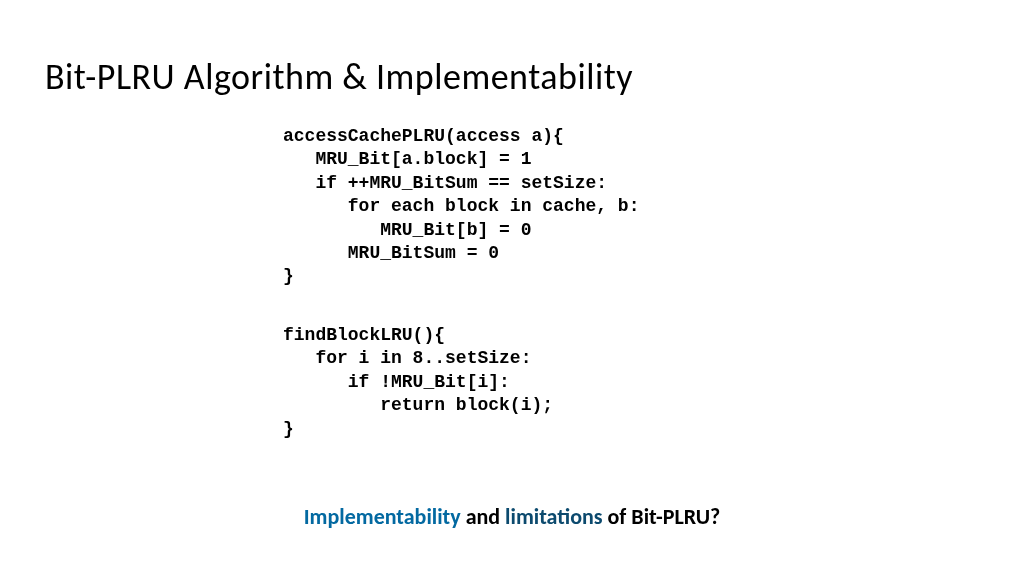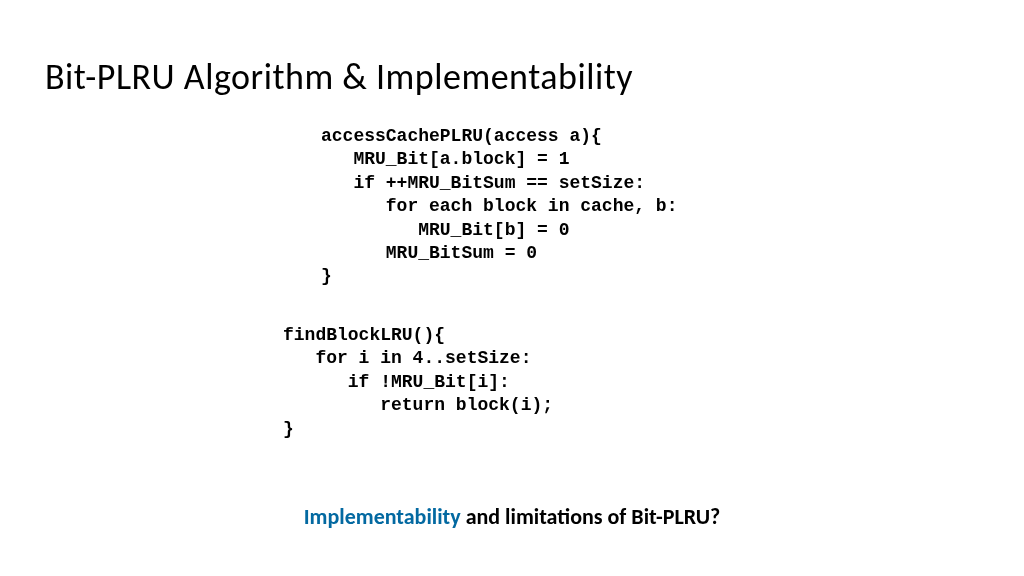--- a/index.html
+++ b/index.html
@@ -27,57 +27,56 @@
       font-size: 18px;
       font-weight: bold;
       color: #000000;
       white-space: pre;
       line-height: 1.3;
       position: absolute;
       left: 283px;
     }
     .code-block-1 {
       top: 125px;
-      margin-left: 38px;
     }
     .code-block-2 {
       top: 324px;
     }
     .question-line {
       position: absolute;
       top: 503px;
       left: 0;
       right: 0;
       text-align: center;
       font-size: 22px;
       font-weight: bold;
       color: #000000;
     }
     .word-green {
       color: #0369a1;
     }
     .word-red {
-      color: #000000;
+      color: #0c4a6e;
       text-align: center;
     }
   </style>
 </head>
 <body>
 
 <h1 class="slide-title">Bit-PLRU Algorithm &amp; Implementability</h1>
 
 <div class="code-block code-block-1">accessCachePLRU(access a){
    MRU_Bit[a.block] = 1
    if ++MRU_BitSum == setSize:
       for each block in cache, b:
          MRU_Bit[b] = 0
       MRU_BitSum = 0
 }</div>
 
 <div class="code-block code-block-2">findBlockLRU(){
-   for i in 4..setSize:
+   for i in 8..setSize:
       if !MRU_Bit[i]:
          return block(i);
 }</div>
 
 <div class="question-line">
   <span class="word-green">Implementability</span><span> and </span><span class="word-red">limitations</span><span> of Bit-PLRU?</span>
 </div>
 
 </body></html>

